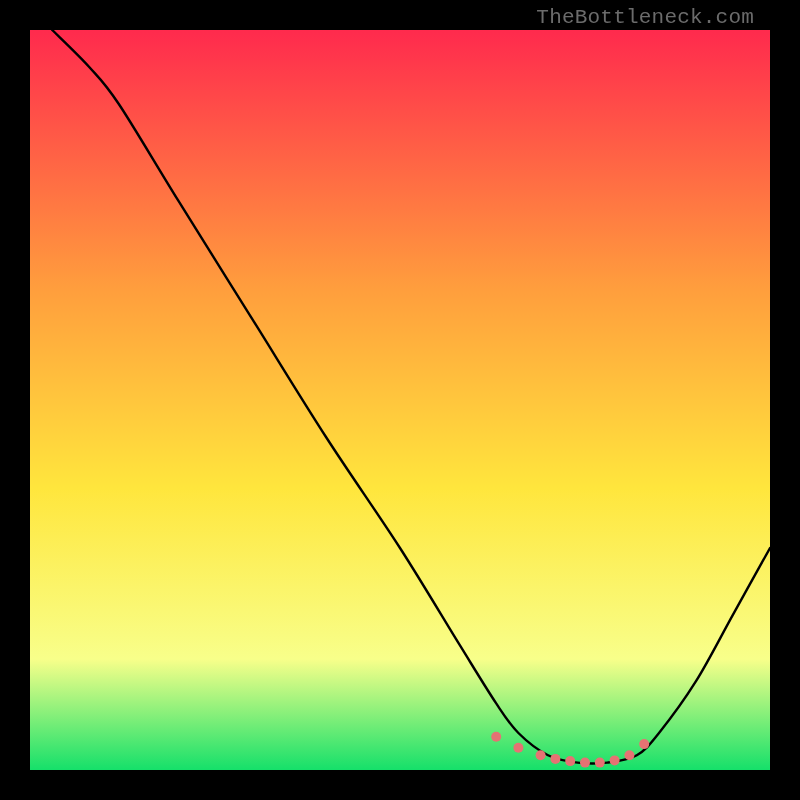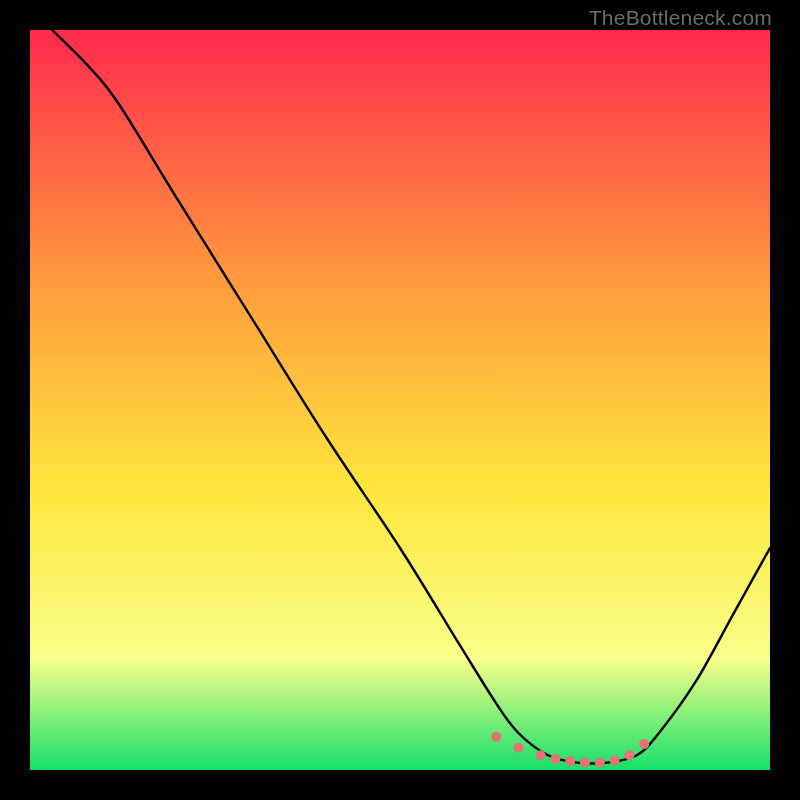--- a/index.html
+++ b/index.html
@@ -1,17 +1,17 @@
 <!DOCTYPE html>
 <html><head>
 <meta charset="utf-8">
 <style>
   html,body{margin:0;padding:0;width:800px;height:800px;background:#000;overflow:hidden}
   .frame{position:absolute;left:30px;top:30px;width:740px;height:740px}
-  .watermark{position:absolute;top:6px;right:28px;font-family:Liberation Sans, sans-serif;font-size:21px;letter-spacing:.2px;color:#6b6b6b;font-weight:400}
+  .watermark{position:absolute;top:6px;right:46px;font-family:Liberation Mono, monospace;font-size:21px;letter-spacing:.2px;color:#6b6b6b;font-weight:400}
   svg{display:block}
 </style>
 </head>
 <body>
 
 <div class="watermark">TheBottleneck.com</div>
 
 <div class="frame">
 <svg width="740" height="740" viewBox="0 0 740 740">
   <defs>

